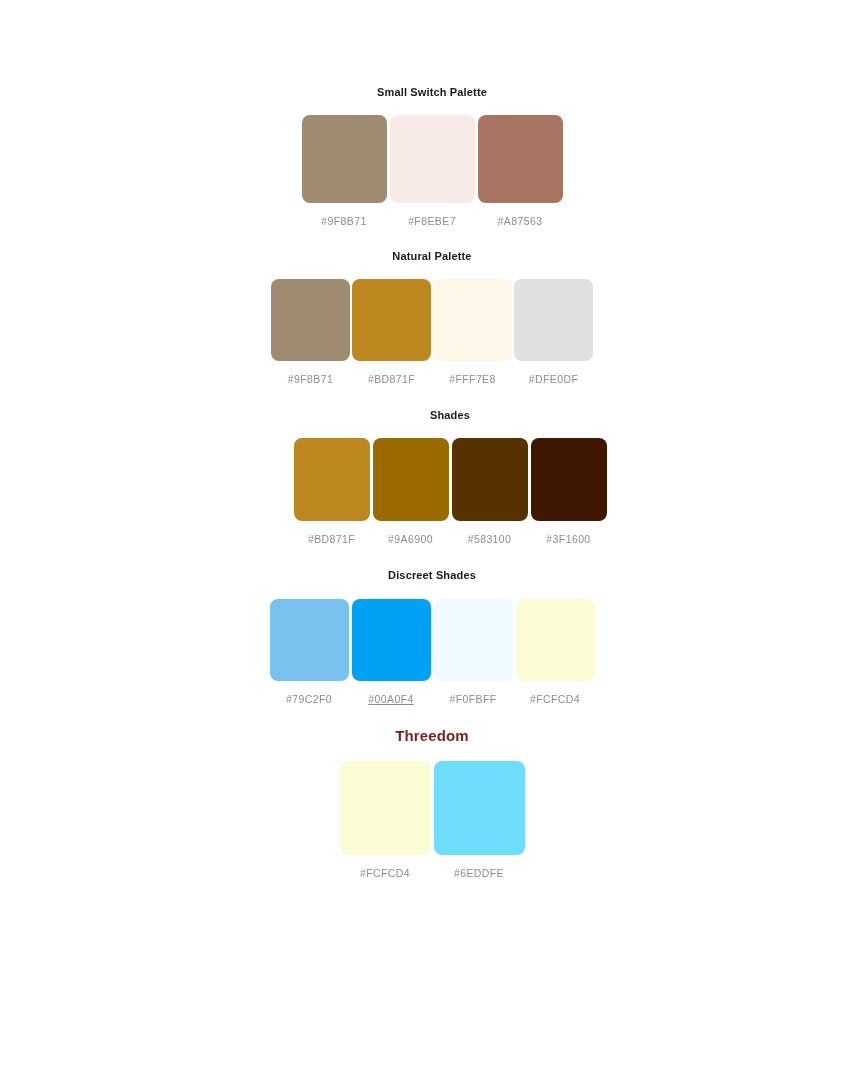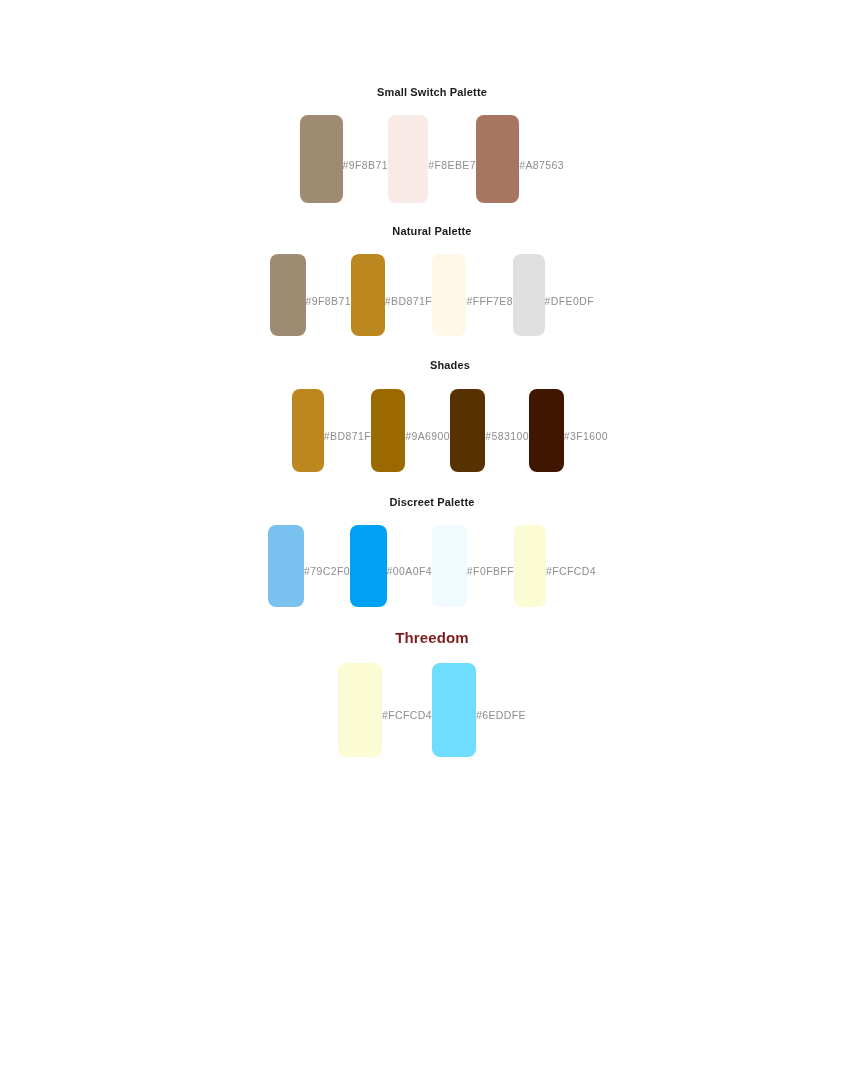--- a/index.html
+++ b/index.html
@@ -43,21 +43,21 @@
     font-size: 15px;
   }
   .swatch-row {
     display: flex;
     flex-direction: row;
     align-items: flex-start;
     justify-content: center;
   }
   .swatch-cell {
     display: flex;
-    flex-direction: row;
+    flex-direction: column;
     align-items: center;
   }
   .swatch-chip {
     border-radius: 8px;
     display: block;
   }
   .swatch-label {
     font-family: "Liberation Sans", sans-serif;
     font-size: 10.5px;
     letter-spacing: 0.4px;
@@ -149,29 +149,29 @@
         <div class="swatch-label" style="color: rgb(141, 141, 141);">#583100</div>
       </div>
       <div class="swatch-cell">
         <div class="swatch-chip" style="background-color: rgb(63, 22, 0);"></div>
         <div class="swatch-label" style="color: rgb(141, 141, 141);">#3F1600</div>
       </div>
     </div>
   </section>
 
   <section class="palette-section sec-discreet">
-    <h2 class="palette-title" style="color: rgb(27, 27, 27);">Discreet Palette</h2>
+    <h2 class="palette-title" style="color: rgb(27, 27, 27);">Discreet Shades</h2>
     <div class="swatch-row">
       <div class="swatch-cell">
         <div class="swatch-chip" style="background-color: rgb(121, 194, 240);"></div>
         <div class="swatch-label" style="color: rgb(141, 141, 141);">#79C2F0</div>
       </div>
       <div class="swatch-cell">
         <div class="swatch-chip" style="background-color: rgb(0, 160, 244);"></div>
-        <div class="swatch-label" style="color: rgb(141, 141, 141);">#00A0F4</div>
+        <div class="swatch-label" style="color: rgb(141, 141, 141); text-decoration: underline;">#00A0F4</div>
       </div>
       <div class="swatch-cell">
         <div class="swatch-chip" style="background-color: rgb(240, 251, 255);"></div>
         <div class="swatch-label" style="color: rgb(141, 141, 141);">#F0FBFF</div>
       </div>
       <div class="swatch-cell">
         <div class="swatch-chip" style="background-color: rgb(252, 252, 212);"></div>
         <div class="swatch-label" style="color: rgb(141, 141, 141);">#FCFCD4</div>
       </div>
     </div>

